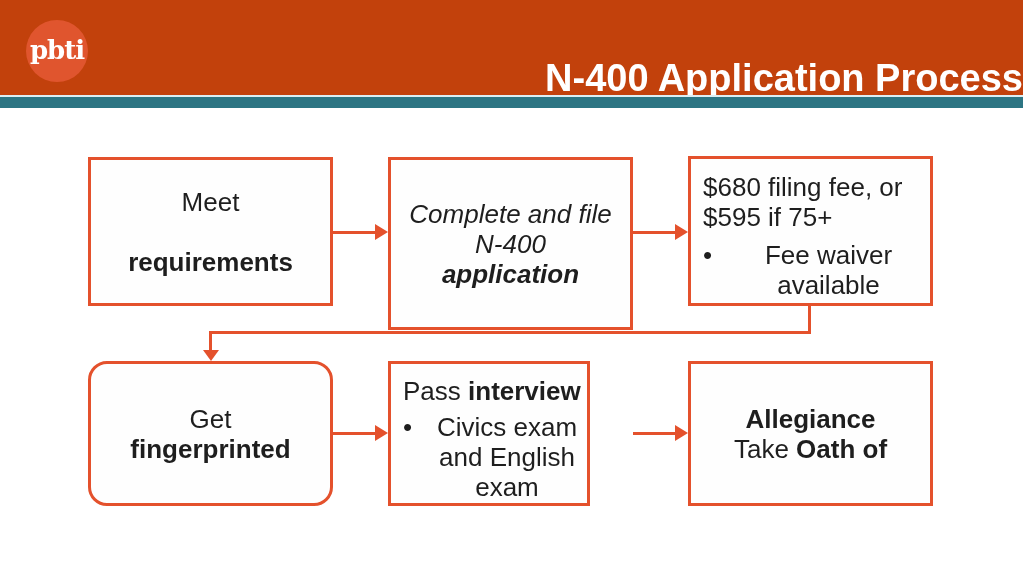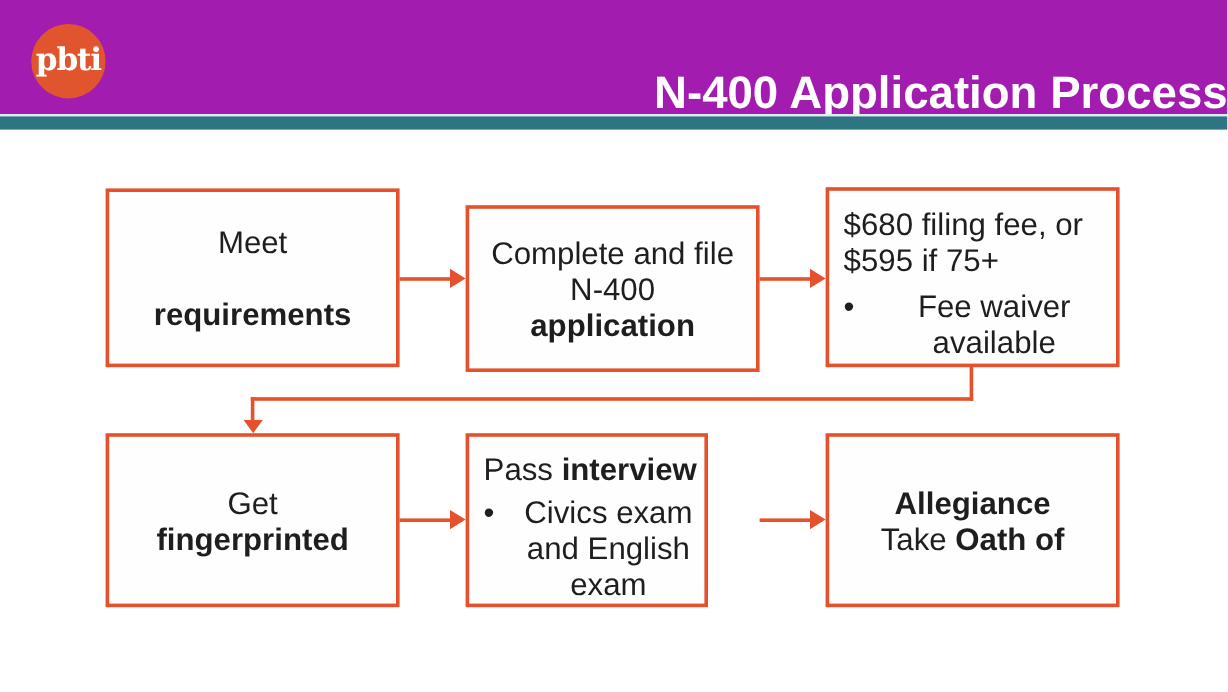--- a/index.html
+++ b/index.html
@@ -3,21 +3,21 @@
 <meta charset="utf-8">
 <style>
   html,body { margin:0; padding:0; background:#ffffff; }
   .slide {
     position:relative; width:1023px; height:577px;
     background:#ffffff; overflow:hidden;
     font-family:"Liberation Sans", sans-serif;
   }
 
   
-  .topbar { position:absolute; left:0; top:0; width:1023px; height:95px; background:#a21caf; }
+  .topbar { position:absolute; left:0; top:0; width:1023px; height:95px; background:#c2410c; }
   .topbar-divider { position:absolute; left:0; top:95px; width:1023px; height:2px; background:#dceef3; }
   .topbar-strip { position:absolute; left:0; top:97px; width:1023px; height:11px; background:#2d7583; }
 
   .logo {
     position:absolute; left:26px; top:20px; width:62px; height:62px;
     border-radius:50%; background:#e0552e;
     display:flex; align-items:center; justify-content:center;
   }
   .logo-text {
     font-family:"DejaVu Serif", serif; font-weight:bold;
@@ -39,23 +39,23 @@
   .box.center {
     display:flex; flex-direction:column; justify-content:center;
     align-items:center; text-align:center;
   }
   .box.leftalign { padding:13px 0 0 12px; text-align:left; }
   .line { display:block; white-space:nowrap; }
   .bold { font-weight:bold; }
   b { font-weight:bold; }
 
   .b1 { left:88px;  top:157px; width:245px; height:149px;gap:30px; }
-  .b2 { left:388px; top:171px; width:245px; height:139px; }
+  .b2 { left:388px; top:157px; width:245px; height:173px;font-style:italic; }
   .b3 { left:688px; top:156px; width:245px; height:150px; }
-  .b4 { left:88px;  top:361px; width:245px; height:145px; }
+  .b4 { left:88px;  top:361px; width:245px; height:145px;border-radius:19px; }
   .b5 { left:388px; top:361px; width:202px; height:145px; }
   .b6 { left:688px; top:361px; width:245px; height:145px; }
   .b5.leftalign { padding-top:12px; }
 
   .bullet-row { display:flex; margin-top:8px; align-items:flex-start; }
   .b5 .bullet-row { margin-top:6px; }
   .bullet-glyph { flex:0 0 24px; width:24px; }
   .bullet-text { white-space:normal;text-align:center; }
 
   

